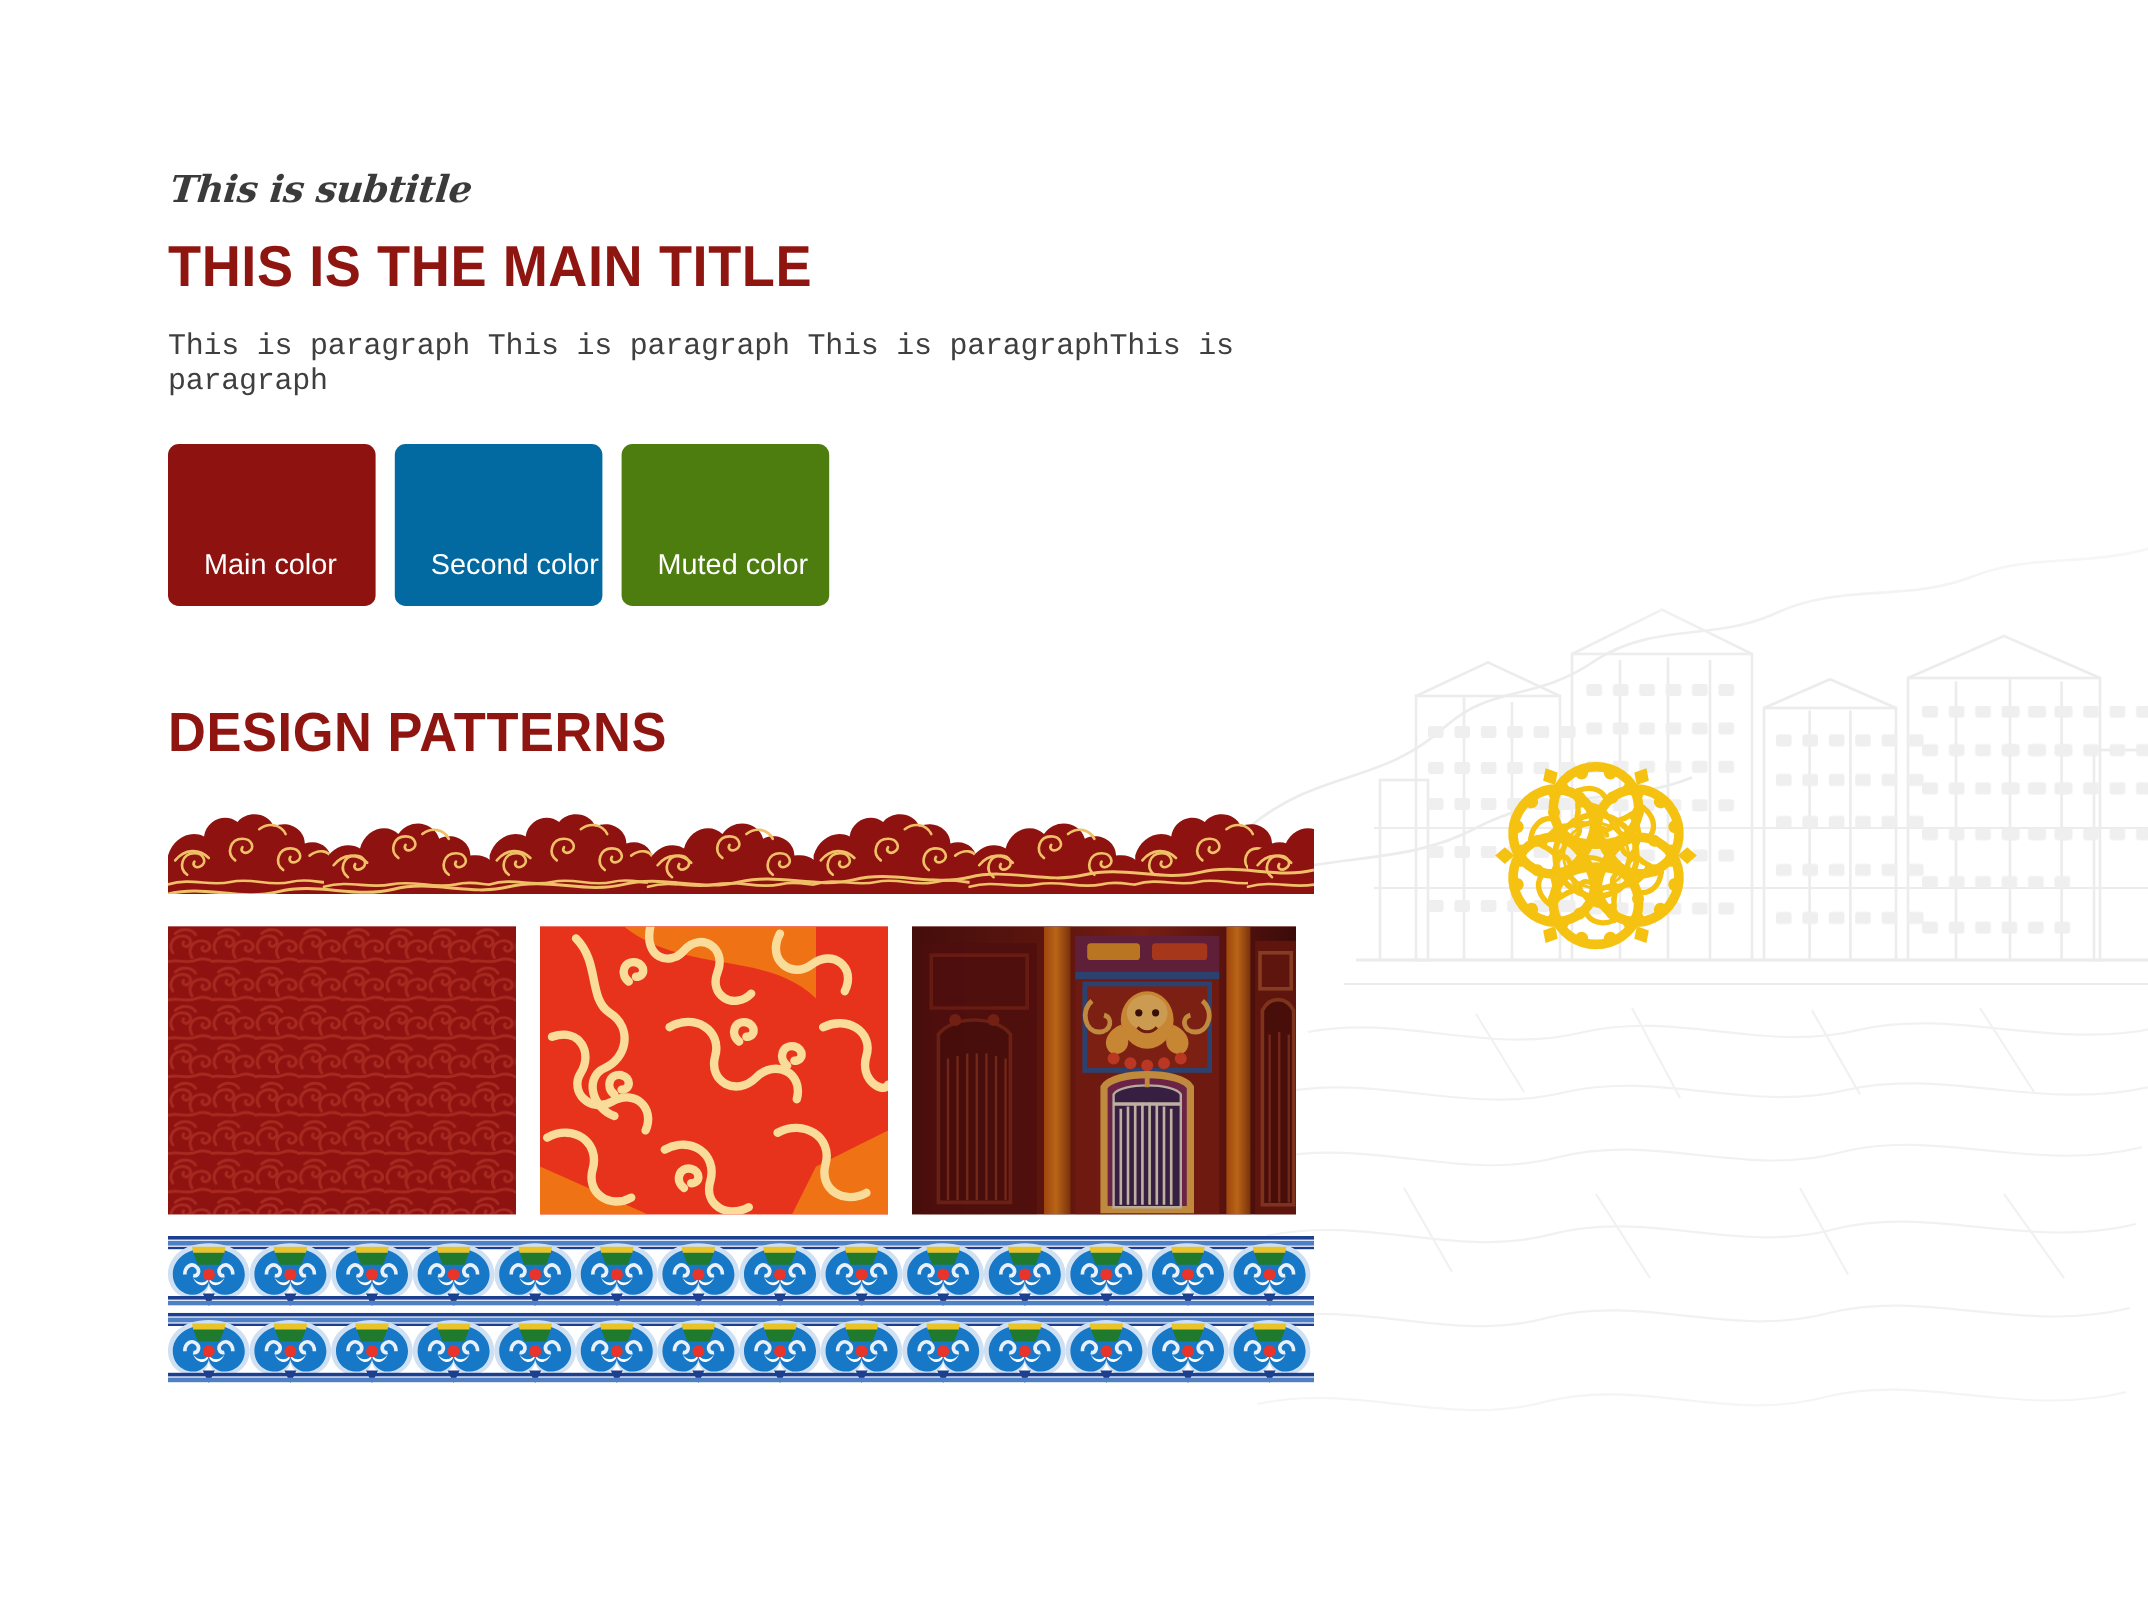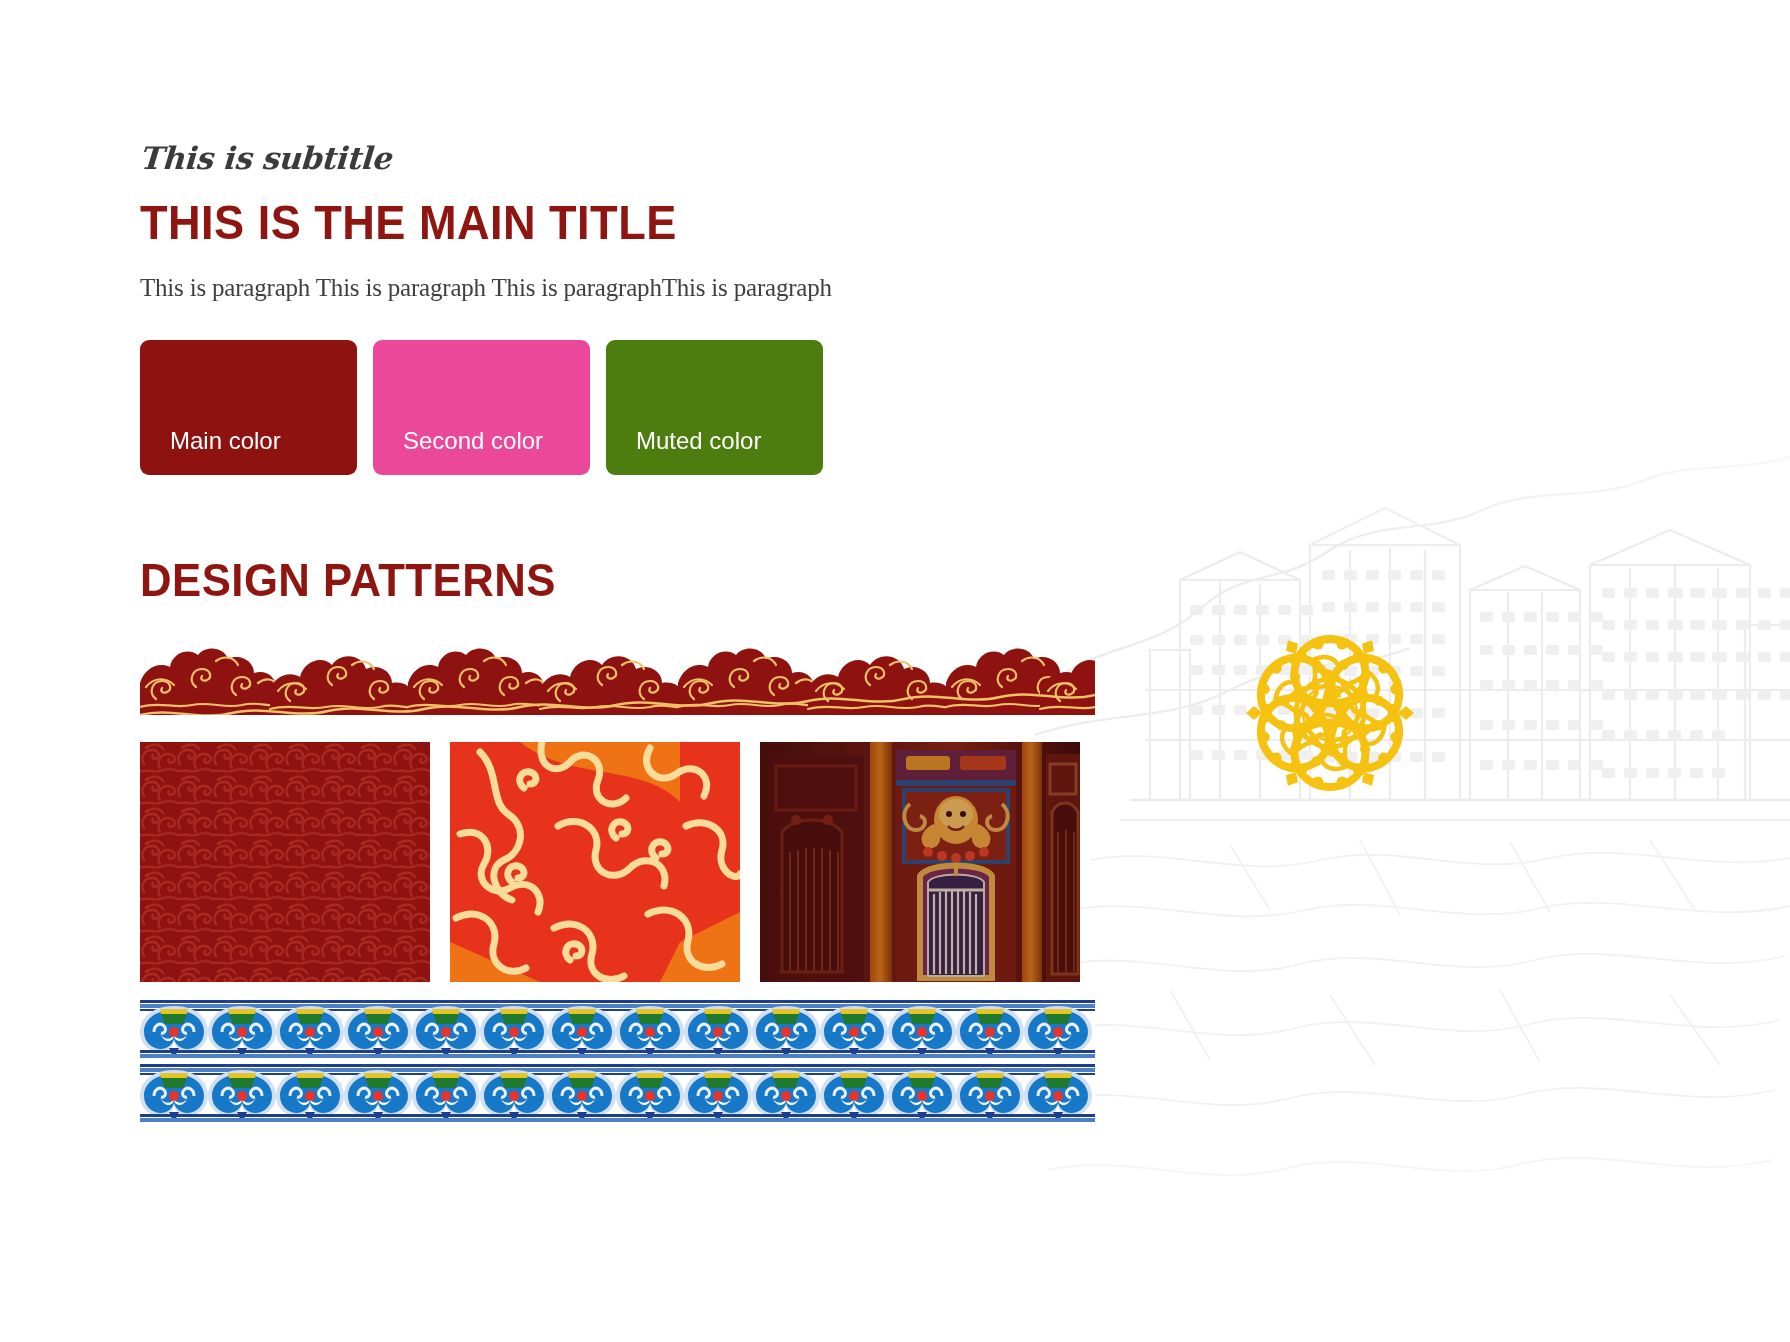--- a/index.html
+++ b/index.html
@@ -63,36 +63,36 @@
     line-height: 1.05;
     color: #8f1511;
     letter-spacing: 0.5px;
     margin: 0;
     padding-top: 22px;
     transform: scaleX(0.94);
     transform-origin: left center;
   }
 
   .paragraph {
-    font-family: Liberation Serif, serif;
+    font-family: Liberation Mono, monospace;
     font-size: 25px;
     color: #3f3f3f;
     margin: 0;
     padding-top: 26px;
     letter-spacing: -0.2px;
   }
 
   
   .swatch-row {
     display: flex;
     gap: 16px;
     padding-top: 38px;
   }
   .swatch {
-    width: 217px;
+    width: 173px;
     height: 135px;
     border-radius: 9px;
     position: relative;
     box-sizing: border-box;
   }
   .swatch-label {
     position: absolute;
     left: 30px;
     bottom: 20px;
     font-size: 24px;
@@ -338,21 +338,21 @@
   <div class="subtitle">This is subtitle</div>
 
   <h1 class="main-title">THIS IS THE MAIN TITLE</h1>
 
   <p class="paragraph">This is paragraph This is paragraph This is paragraphThis is paragraph</p>
 
   <div class="swatch-row">
     <div class="swatch" style="background:#8e1210">
       <span class="swatch-label">Main color</span>
     </div>
-    <div class="swatch" style="background:#ec4899">
+    <div class="swatch" style="background:#0369a1">
       <span class="swatch-label">Second color</span>
     </div>
     <div class="swatch" style="background:#4d7c0f">
       <span class="swatch-label">Muted color</span>
     </div>
   </div>
 
   <h2 class="section-title">DESIGN PATTERNS</h2>
 
   <div class="cloud-banner">

